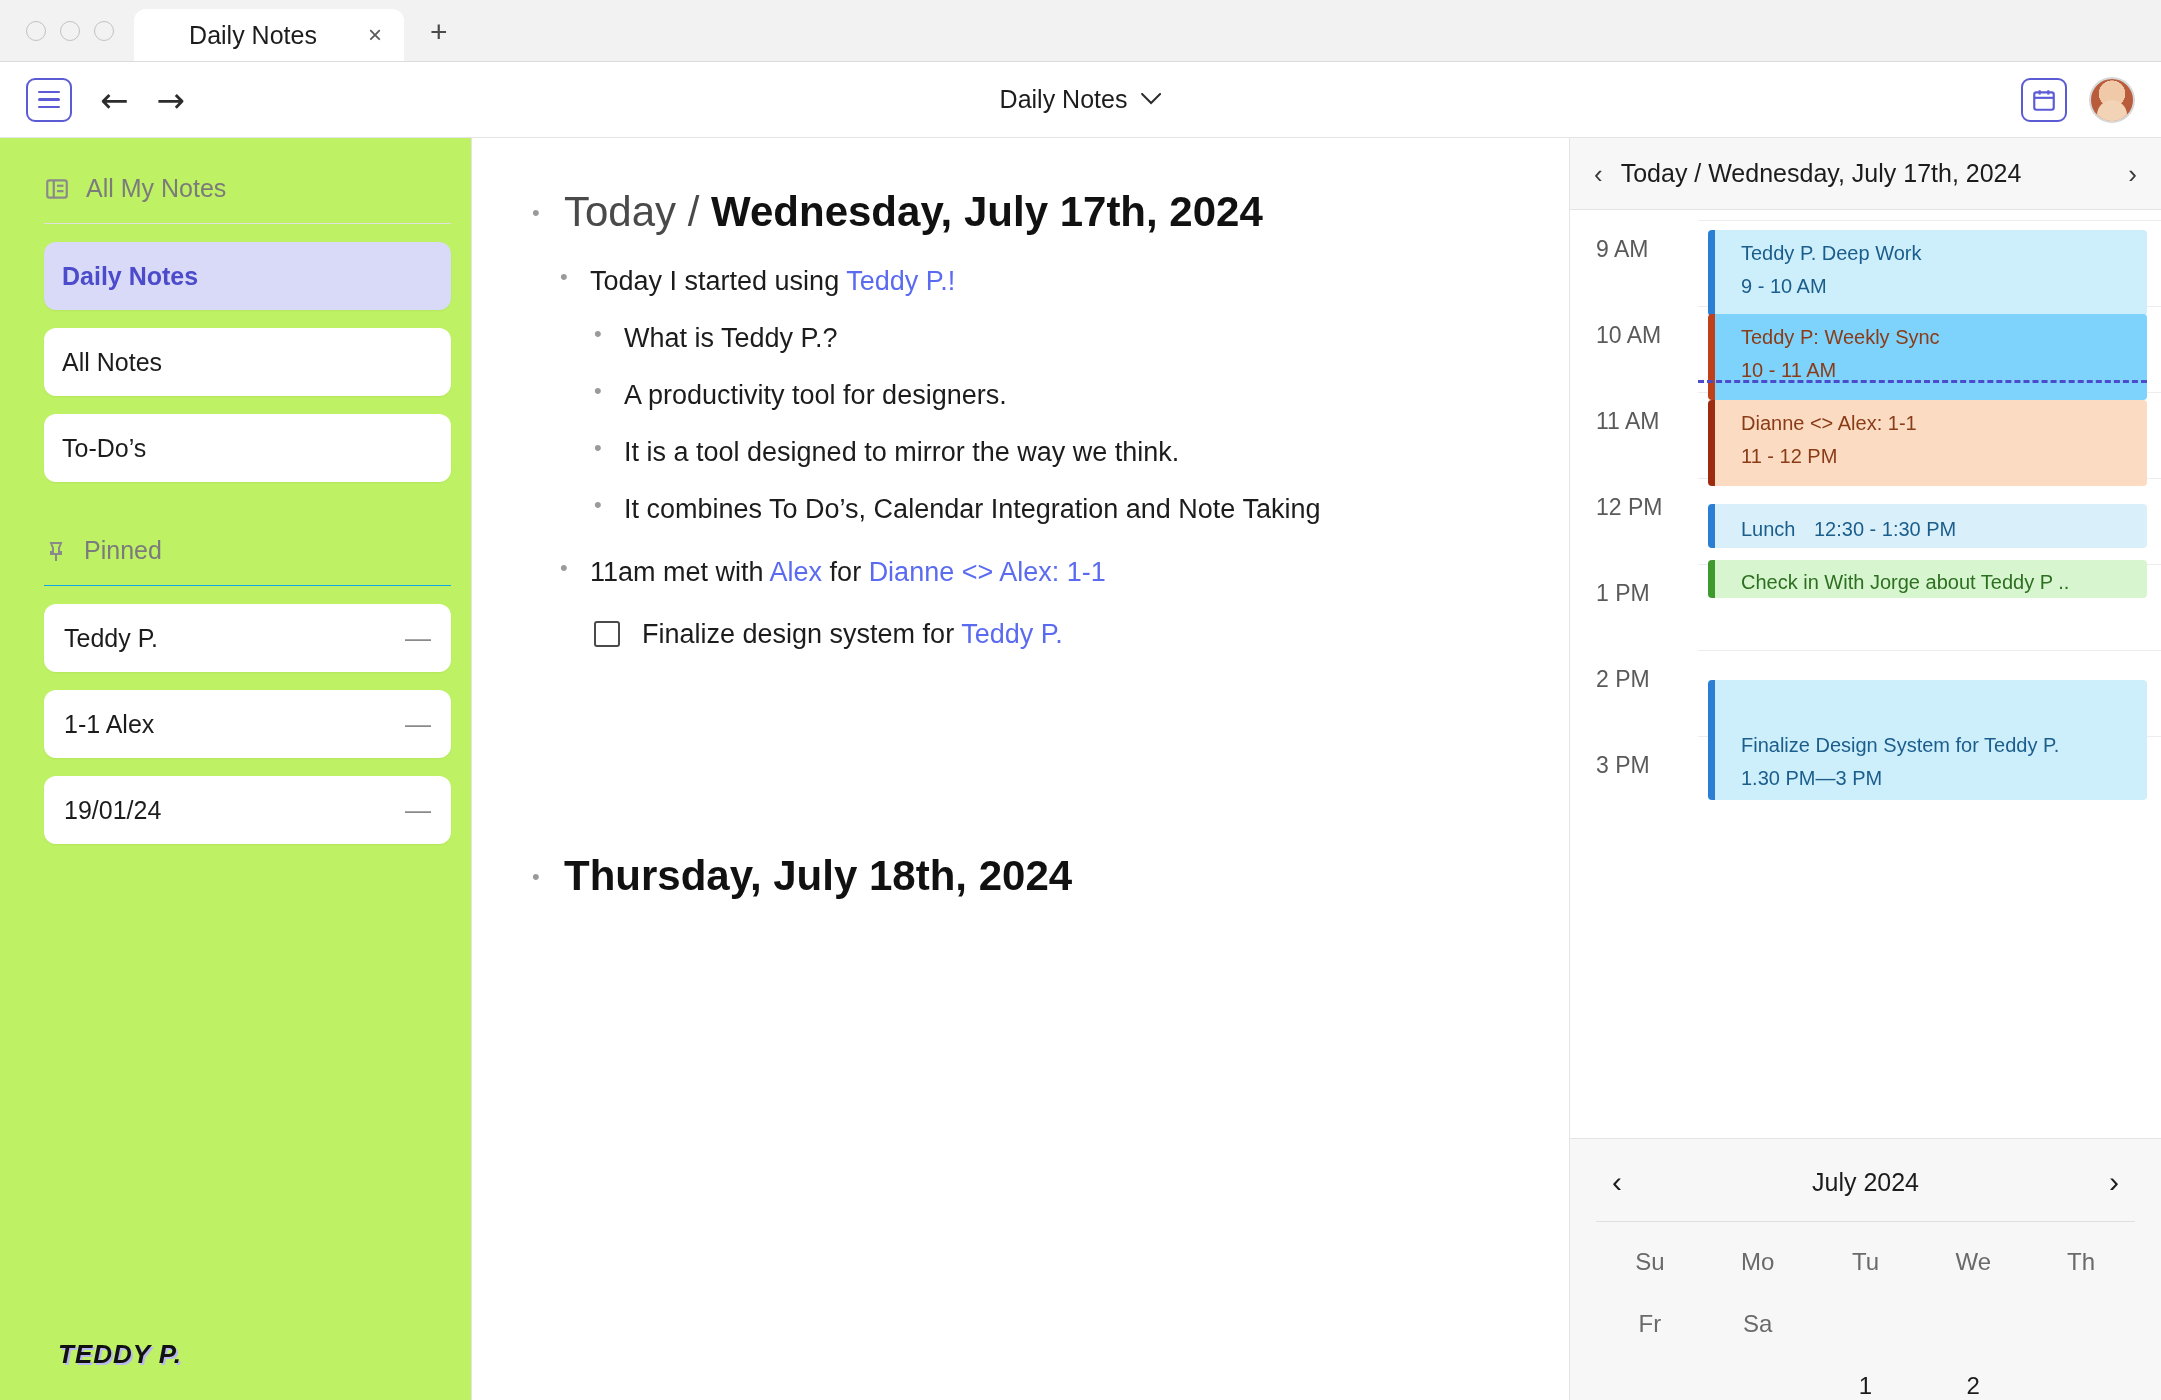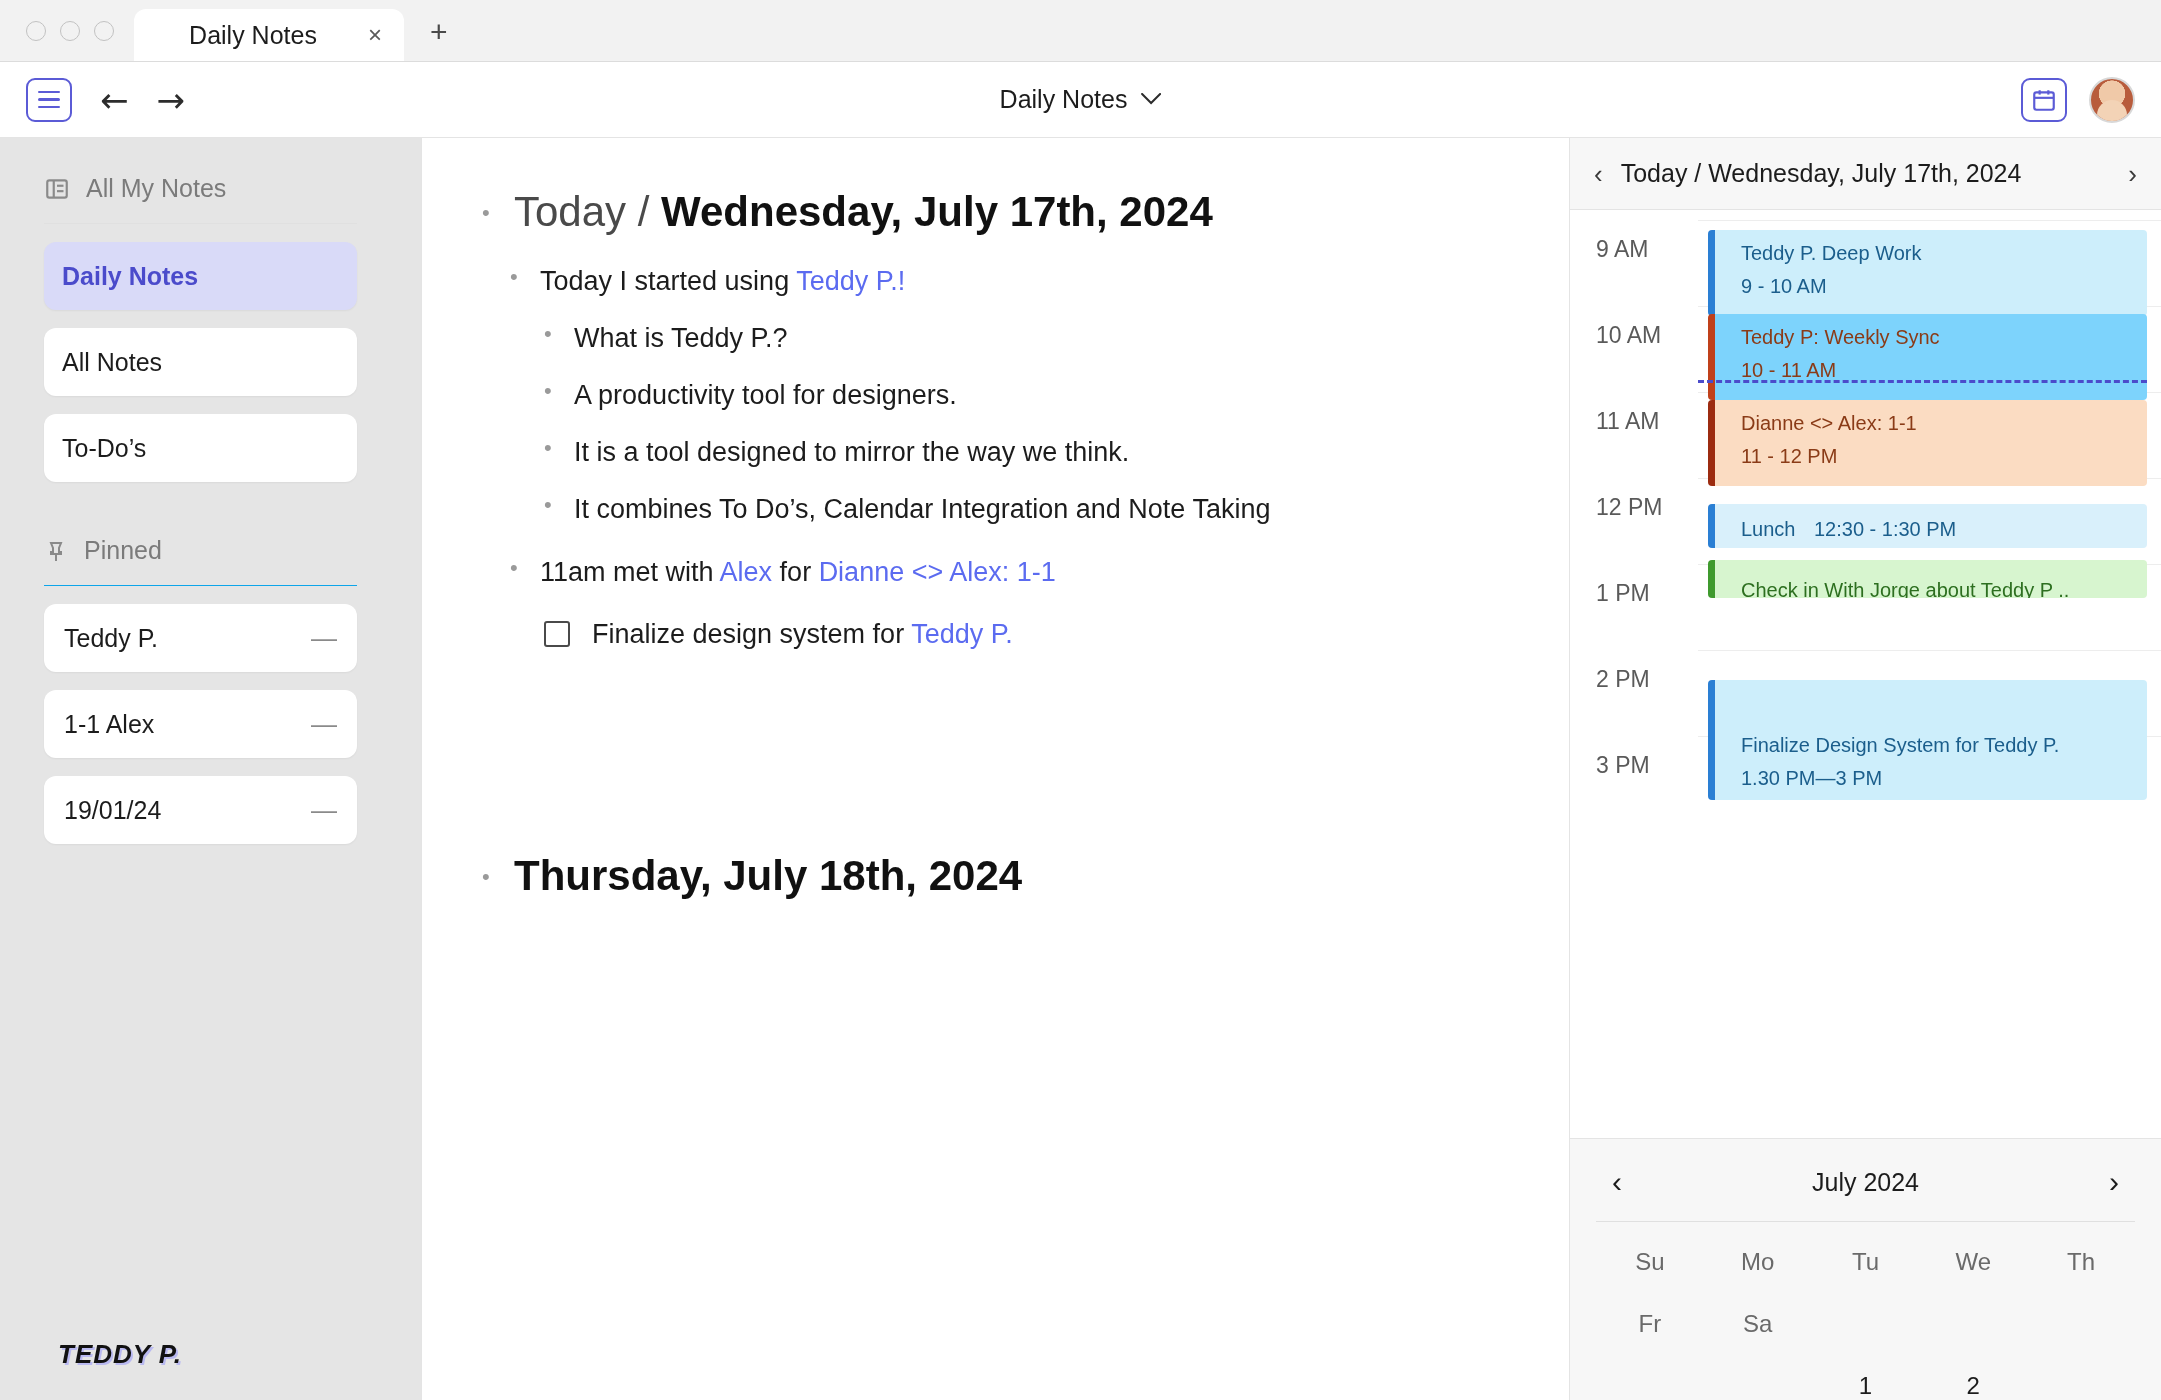--- a/index.html
+++ b/index.html
@@ -100,24 +100,24 @@
   }
 
   
   .main {
     display: flex;
     height: calc(1400px - 62px - 76px);
   }
 
   
   .sidebar {
-    width: 422px;
-    background: #e5e5e5;
+    width: 472px;
+    background: #bef264;
     border-right: 1px solid #e4e4e4;
-    padding: 36px 64px 0 44px;
+    padding: 36px 20px 0 44px;
     position: relative;
   }
   .side-head {
     display: flex; align-items: center; gap: 16px;
     padding-bottom: 20px;
     border-bottom: 1px solid #e0e0e0;
   }
   .side-head-label { font-size: 25px; color: #7b7b7b; }
   .side-icon { color: #8a8a8a; display: flex; }
   .nav-item {
@@ -453,21 +453,21 @@
       <div class="evt" style="top:190px; height:86px; background:#fbdcc2; border-left-color:#9c2b10; left:138px;">
         <div class="evt-title" style="color:#8a3b17;">Dianne &lt;&gt; Alex: 1-1</div>
         <div class="evt-time" style="color:#8a3b17;">11 - 12 PM</div>
       </div>
 
       <div class="evt inline" style="top:294px; height:44px; background:#d9f0fb; border-left-color:#2a7fd4; left:138px; padding-top:12px;">
         <span class="evt-title" style="color:#1b5e8c;">Lunch</span>
         <span class="evt-time" style="color:#1b5e8c;">12:30 - 1:30 PM</span>
       </div>
 
-      <div class="evt inline" style="top:350px; height:38px; background:#d7f5cf; border-left-color:#3f9a2e; left:138px; padding-top:17px;">
+      <div class="evt inline" style="top:350px; height:38px; background:#d7f5cf; border-left-color:#3f9a2e; left:138px; padding-top:9px;">
         <span class="evt-title" style="color:#2d6f20;">Check in With Jorge about Teddy P ..</span>
       </div>
 
       <div class="evt" style="top:470px; height:120px; background:#cdeefb; border-left-color:#2a7fd4; left:138px; padding-top:52px;">
         <div class="evt-title" style="color:#1b5e8c;">Finalize Design System for Teddy P.</div>
         <div class="evt-time" style="color:#1b5e8c;">1.30 PM—3 PM</div>
       </div>
 
       <div class="nowline" style="top:170px;"></div>
     </div>

